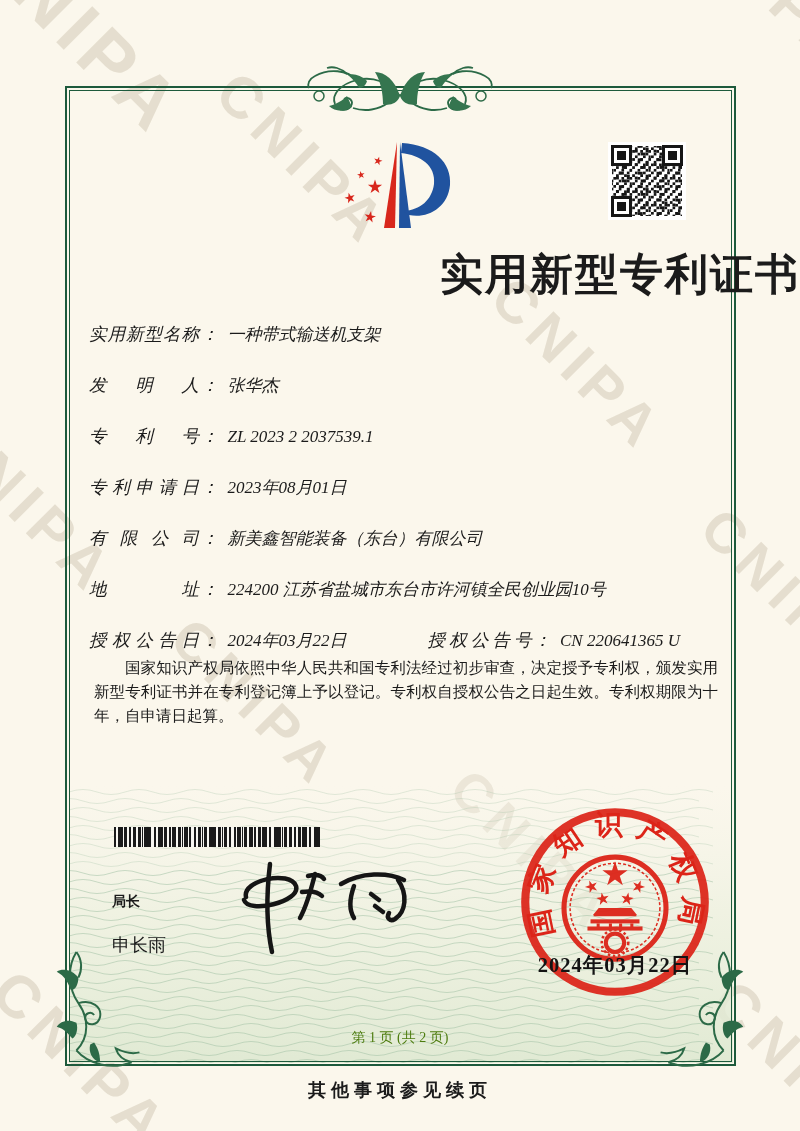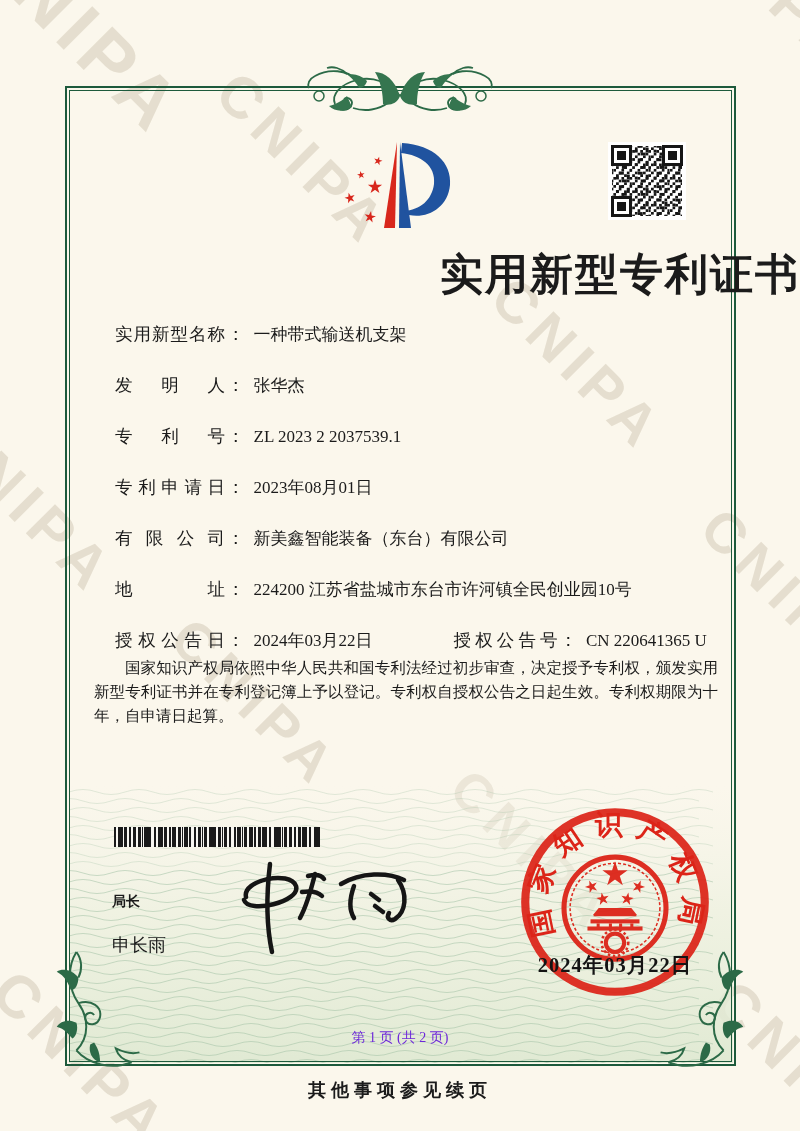--- a/index.html
+++ b/index.html
@@ -10,21 +10,21 @@
       pointer-events:none;}
   .frame{position:absolute;left:65px;top:86px;width:667px;height:976px;
          border:2px solid #1d5a3c;z-index:2;}
   .frame-inner{position:absolute;inset:2px;border:1px solid #1d5a3c;}
   .waves{position:absolute;left:69px;top:786px;width:664px;height:277px;z-index:1;}
   .cert-no{position:absolute;left:104px;top:133px;font-size:17.5px;letter-spacing:1px;z-index:4;}
   .logo{position:absolute;left:328px;top:128px;width:150px;height:110px;z-index:4;}
   .qr{position:absolute;left:608px;top:142px;width:78px;height:78px;background:#fff;padding:0;z-index:4;}
   .title{position:absolute;left:0;top:246px;width:100%;text-align:right;font-size:43px;
          font-weight:700;letter-spacing:2px;z-index:4;}
-  .fields{position:absolute;left:115px;top:322px;width:620px;z-index:4;font-size:17.5px;}
+  .fields{position:absolute;left:89px;top:322px;width:620px;z-index:4;font-size:17.5px;font-style:italic;}
   .frow{display:flex;align-items:baseline;height:24px;margin-bottom:27px;white-space:nowrap;}
   .flabel{display:inline-block;width:110px;text-align:justify;text-align-last:justify;}
   .flabel2{display:inline-block;width:104px;text-align:justify;text-align-last:justify;}
   .fcolon{margin:0 9px 0 2px;}
   .fvalue{font-size:17px;}
   .fvalue-fixed{width:158px;font-size:17px;}
   .fgap{width:42px;}
   .paras{position:absolute;left:94px;top:656px;width:624px;z-index:4;font-size:15.5px;
          line-height:24px;text-align:justify;}
   .paras p{margin:0;text-indent:2em;}
@@ -36,21 +36,21 @@
       repeating-linear-gradient(90deg,transparent 0 6px,#1a1a1a 6px 9px,transparent 9px 13px);}
   .sig-title{position:absolute;left:112px;top:893px;font-size:14px;font-weight:600;z-index:4;
              font-family:Liberation Sans, sans-serif;text-align:center;}
   .sig-name{position:absolute;left:112px;top:933px;font-size:18px;font-weight:400;z-index:4;
             font-family:"Liberation Sans","DejaVu Sans",sans-serif;}
   .sig-script{position:absolute;left:228px;top:852px;width:222px;height:126px;z-index:4;}
   .seal{position:absolute;left:513px;top:800px;width:204px;height:204px;z-index:5;}
   .seal-date{position:absolute;left:513px;top:951px;width:204px;text-align:center;font-size:20.5px;
              font-weight:700;color:#141414;z-index:6;letter-spacing:1px;}
   .page-no{position:absolute;left:0;top:1029px;width:100%;text-align:center;font-size:14px;
-           color:#6d28d9;z-index:4;}
+           color:#4d7c0f;z-index:4;}
   .cont-note{position:absolute;left:0;top:1078px;width:100%;text-align:center;font-size:18px;
              font-weight:600;letter-spacing:5px;z-index:4;}
   .orn-top{position:absolute;left:293px;top:56px;width:214px;height:74px;z-index:3;}
   .orn-bl{position:absolute;left:48px;top:950px;width:110px;height:128px;z-index:3;}
   .orn-br{position:absolute;left:642px;top:950px;width:110px;height:128px;z-index:3;transform:scaleX(-1);}
 </style>
 </head>
 <body>
 
 <div class="page">

